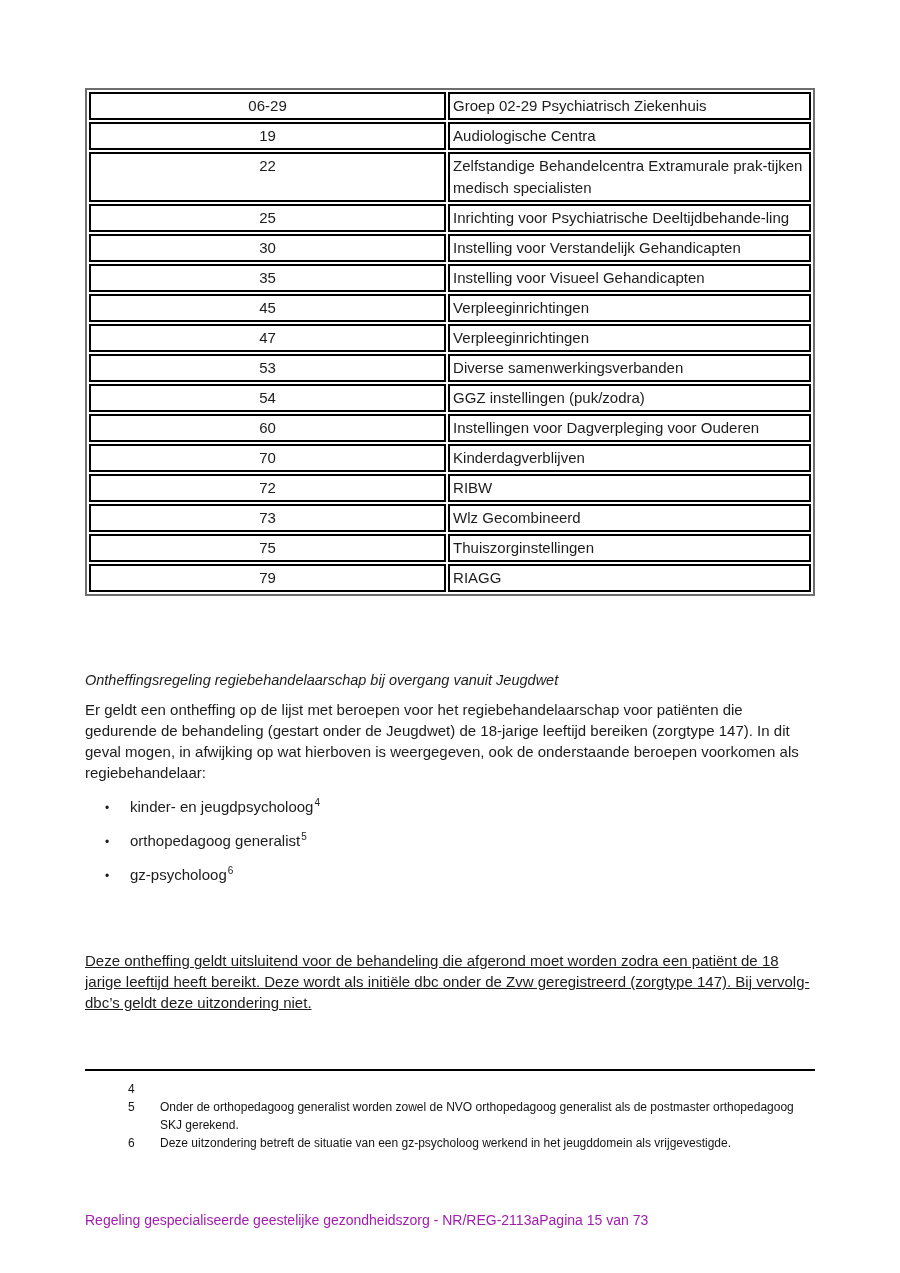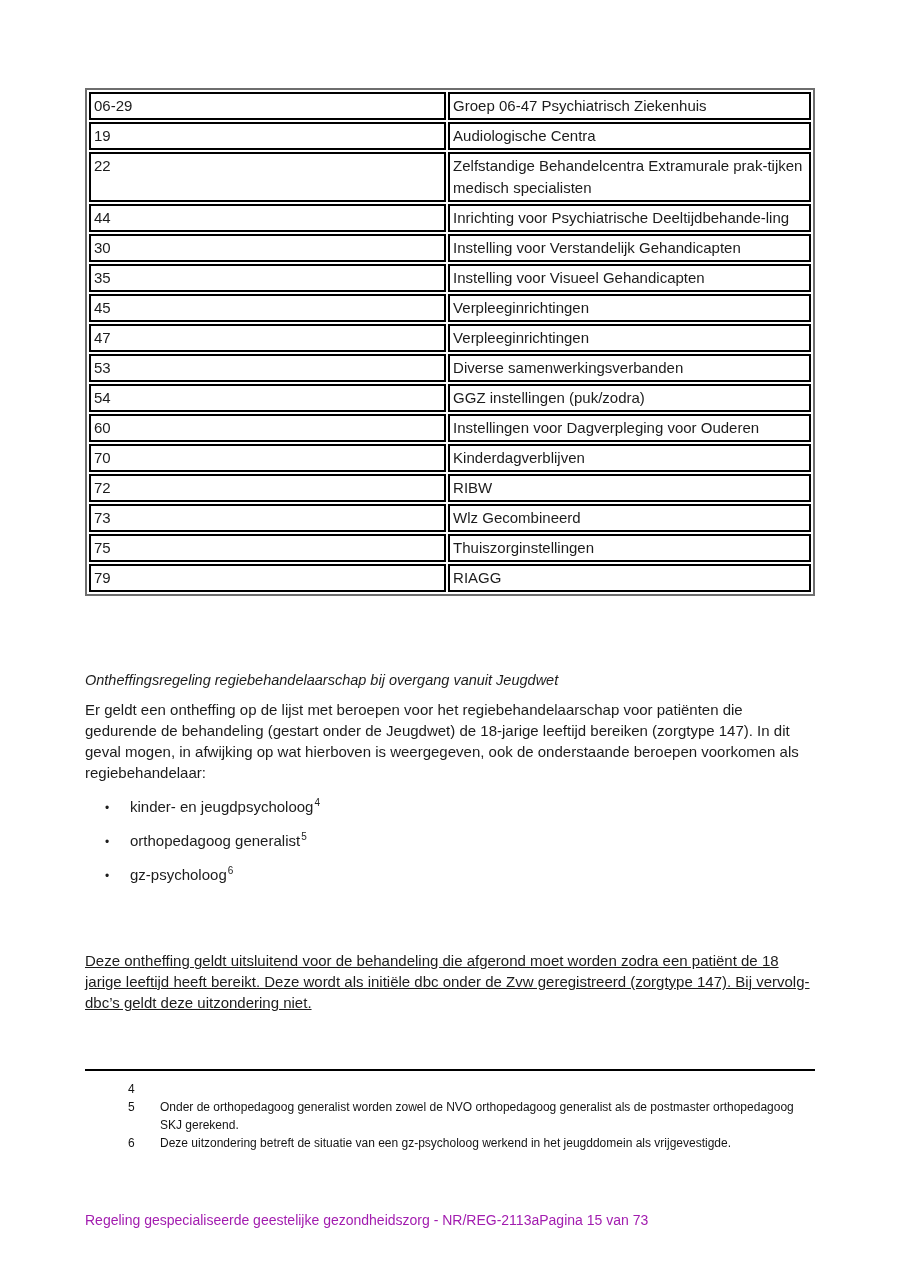--- a/index.html
+++ b/index.html
@@ -26,21 +26,21 @@
     background: #ffffff;
   }
   table.code-table td {
     border: 2px solid #000000;
     font-size: 15px;
     line-height: 22px;
     padding: 1px 3px 1px 3px;
     vertical-align: top;
     color: #1c1c1c;
   }
-  table.code-table td.col-code { width: 49.6%; }
+  table.code-table td.col-code { width: 49.6%; text-align: center; }
   table.code-table td.col-desc { width: 50.4%; }
   
   .section { margin-top: 74px; }
   .section-heading {
     font-style: italic;
     font-size: 14.5px;
     line-height: 20px;
     color: #1c1c1c;
     margin-top: 37px;
   }
@@ -110,32 +110,32 @@
 </style>
 </head>
 <body>
 
 <div class="content">
 
   <table class="code-table">
     <tbody>
         <tr>
           <td class="col-code">06-29</td>
-          <td class="col-desc">Groep 06-47 Psychiatrisch Ziekenhuis</td>
+          <td class="col-desc">Groep 02-29 Psychiatrisch Ziekenhuis</td>
         </tr>
         <tr>
           <td class="col-code">19</td>
           <td class="col-desc">Audiologische Centra</td>
         </tr>
         <tr>
           <td class="col-code">22</td>
           <td class="col-desc">Zelfstandige Behandelcentra Extramurale prak-tijken medisch specialisten</td>
         </tr>
         <tr>
-          <td class="col-code">44</td>
+          <td class="col-code">25</td>
           <td class="col-desc">Inrichting voor Psychiatrische Deeltijdbehande-ling</td>
         </tr>
         <tr>
           <td class="col-code">30</td>
           <td class="col-desc">Instelling voor Verstandelijk Gehandicapten</td>
         </tr>
         <tr>
           <td class="col-code">35</td>
           <td class="col-desc">Instelling voor Visueel Gehandicapten</td>
         </tr>

